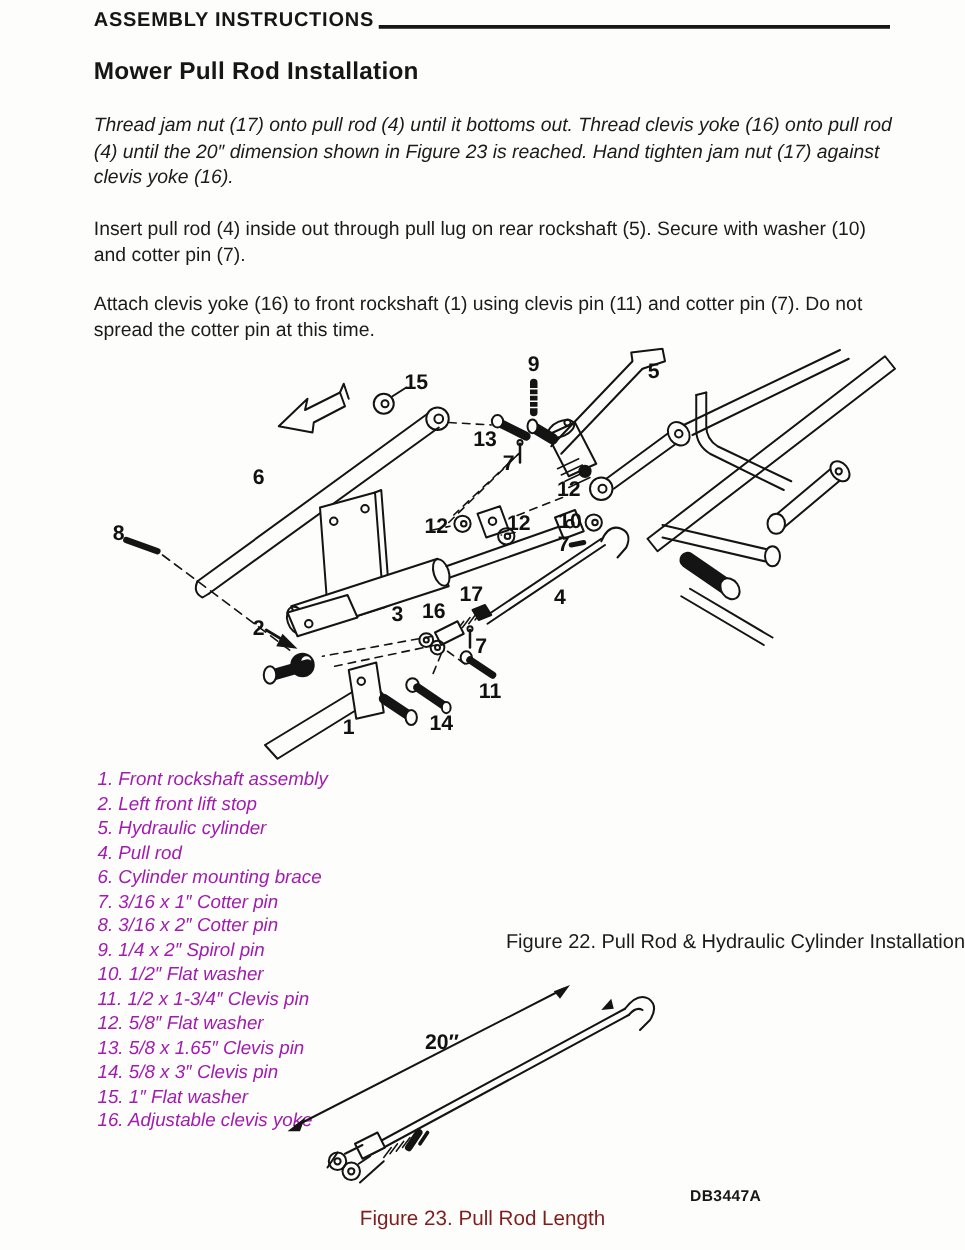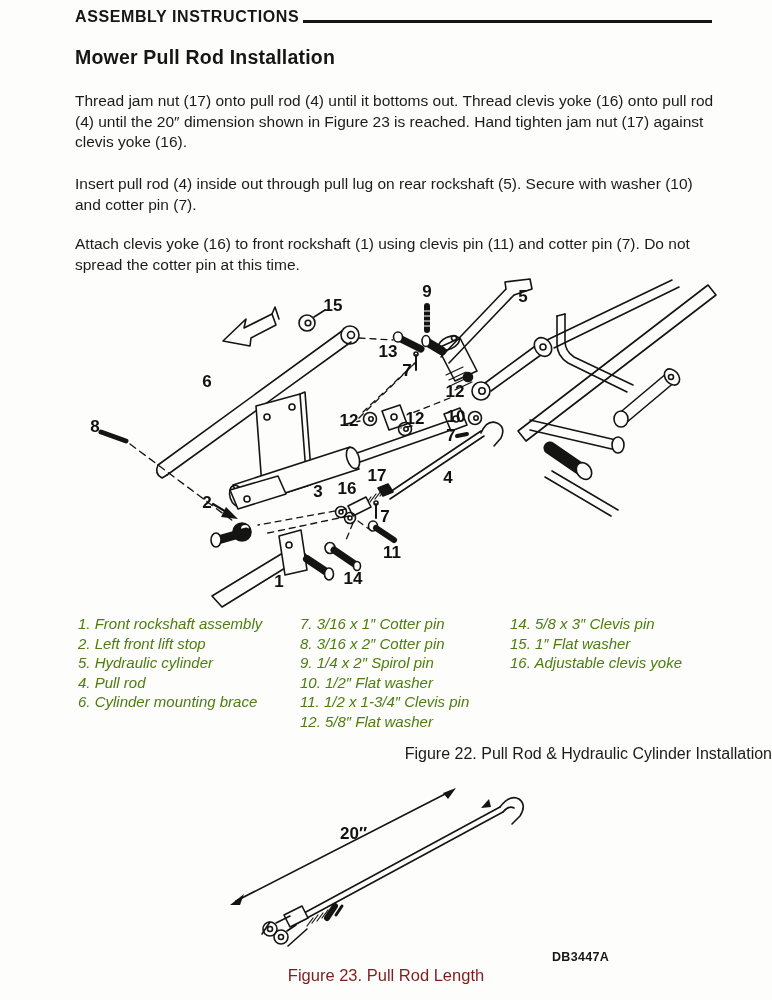--- a/index.html
+++ b/index.html
@@ -14,27 +14,27 @@
   }
   .header-rule{
     top:20px;left:303px;width:409px;height:2.6px;background:#161616;
   }
   .page-title{
     top:46px;left:75px;font-size:19.5px;font-weight:bold;letter-spacing:.2px;
   }
   .para{
     left:75px;width:642px;font-size:15.5px;line-height:20.5px;color:#1b1b1b;
   }
-  .p1{top:91px;}
+  .p1{top:91px;font-style:italic;}
   .p2{top:174px;}
   .p3{top:234px;}
   .fig22{top:278px;left:60px;width:712px;height:330px;}
   .parts-list{
     top:614px;left:78px;width:660px;display:flex;
-    font-style:italic;font-size:15px;color:#4d7c0f;
+    font-style:italic;font-size:15px;color:#a21caf;flex-direction:column;
   }
   .parts-col{line-height:19.5px;}
   .parts-col-1{width:222px;}
   .parts-col-2{width:210px;}
   .parts-col-3{width:220px;}
   .fig22-caption{
     top:745px;left:0;width:772px;text-align:right;font-size:16px;color:#1b1b1b;
   }
   .fig23{top:782px;left:200px;width:460px;height:175px;}
   .part-code{top:950px;left:552px;font-size:12.5px;font-weight:bold;letter-spacing:.3px;}
@@ -244,20 +244,21 @@
     </div>
   <div class="parts-col parts-col-2">
       <div>7. 3/16 x 1″ Cotter pin</div>
       <div>8. 3/16 x 2″ Cotter pin</div>
       <div>9. 1/4 x 2″ Spirol pin</div>
       <div>10. 1/2″ Flat washer</div>
       <div>11. 1/2 x 1-3/4″ Clevis pin</div>
       <div>12. 5/8″ Flat washer</div>
     </div>
   <div class="parts-col parts-col-3">
+      <div>13. 5/8 x 1.65″ Clevis pin</div>
       <div>14. 5/8 x 3″ Clevis pin</div>
       <div>15. 1″ Flat washer</div>
       <div>16. Adjustable clevis yoke</div>
     </div>
 </div>
 
 <div class="abs fig22-caption">Figure 22. Pull Rod &amp; Hydraulic Cylinder Installation</div>
 
 <svg class="abs fig23" viewBox="0 0 460 175">
   <g stroke="#141414" stroke-width="1.6" fill="none" stroke-linecap="round" stroke-linejoin="round">

